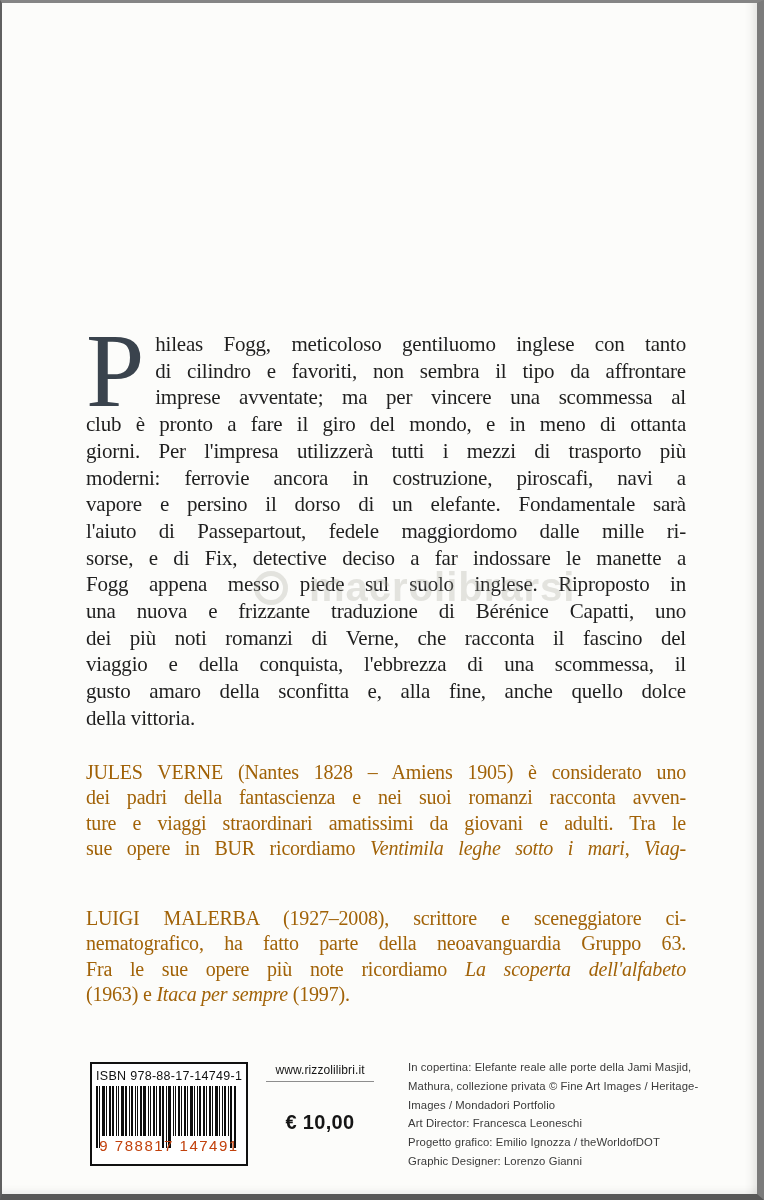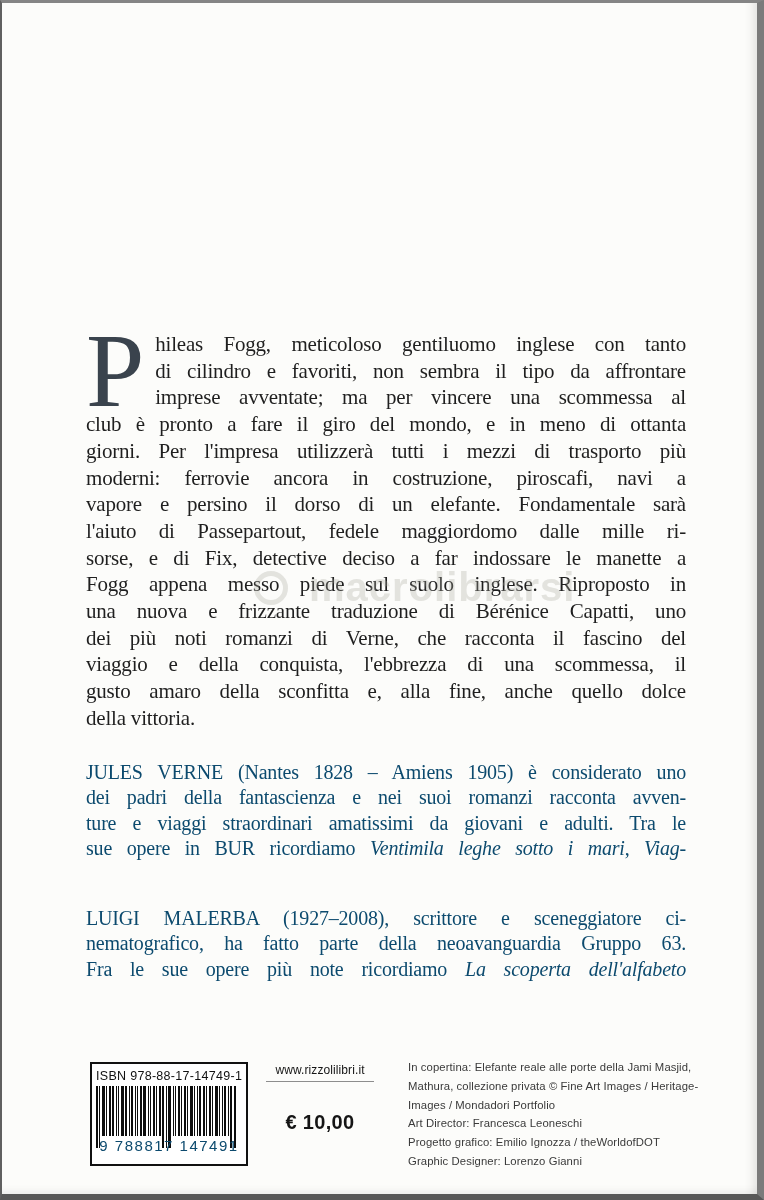--- a/index.html
+++ b/index.html
@@ -53,21 +53,21 @@
   .dropcap{
     float:left;height:80px;line-height:80px;font-size:105px;
     margin:0 11px 0 0;color:#3a434d;font-weight:400;
   }
   .syn-body{white-space:pre-line;}
   .syn-last{text-align:left;text-align-last:left;}
   
   .bio{
     position:absolute;left:84px;width:600px;
     font-size:20px;line-height:25.3px;letter-spacing:-0.2px;
-    text-align:justify;text-align-last:justify;color:#0c4a6e;
+    text-align:justify;text-align-last:justify;color:#a16207;
   }
   .bio-verne{top:757px;}
   .bio-malerba{top:903px;}
   .bio-body{white-space:pre-line;}
   .bio-last{text-align:left;text-align-last:left;}
   .it{font-style:italic;}
   
   .barcode-box{
     position:absolute;left:88px;top:1059px;width:158px;height:104px;
     box-sizing:border-box;border:2px solid #111;background:#fff;
@@ -76,21 +76,21 @@
   }
   .isbn{font-size:12.5px;letter-spacing:.3px;color:#111;margin-bottom:3px;white-space:nowrap;}
   .bars{
     width:146px;height:62px;margin:0 auto;overflow:hidden;
     display:flex;align-items:flex-start;
   }
   .bar{flex:0 0 auto;background:#0d0d0d;height:50px;}
   .bar.tall{height:62px;}
   .digits{
     position:relative;margin-top:-11px;font-size:15px;letter-spacing:1.5px;
-    color:#0c4a6e;white-space:nowrap;
+    color:#c2410c;white-space:nowrap;
   }
   .pubblock{
     position:absolute;left:262px;top:1060px;width:112px;text-align:center;
     font-family:"Liberation Sans", sans-serif;color:#151515;
   }
   .site{font-weight:400;font-size:12px;white-space:nowrap;letter-spacing:.1px;}
   .rule{border:0;border-top:1.5px solid #8d8d8d;margin:4px 2px 8px 2px;}
   .price{font-weight:700;font-size:20px;letter-spacing:.3px;margin-top:29px;}
   .credits{
     position:absolute;left:406px;top:1055px;width:336px;
@@ -132,20 +132,21 @@
     <span class="bio-body"><span style="white-space: pre-line;">JULES VERNE (Nantes 1828 – Amiens 1905) è considerato uno
 dei padri della fantascienza e nei suoi romanzi racconta avven-
 ture e viaggi straordinari amatissimi da giovani e adulti. Tra le
 sue opere in BUR ricordiamo </span><span class="it" style="white-space: pre-line;">Ventimila leghe sotto i mari</span><span style="white-space: pre-line;">, </span><span class="it" style="white-space: pre-line;">Viag-</span></span>
   </div>
 
   <div class="bio bio-malerba">
     <span class="bio-body"><span style="white-space: pre-line;">LUIGI MALERBA (1927–2008), scrittore e sceneggiatore ci-
 nematografico, ha fatto parte della neoavanguardia Gruppo 63.
 Fra le sue opere più note ricordiamo </span><span class="it" style="white-space: pre-line;">La scoperta dell'alfabeto</span></span>
+    <div class="bio-last"><span style="white-space: pre-line;">(1963) e </span><span class="it" style="white-space: pre-line;">Itaca per sempre</span><span style="white-space: pre-line;"> (1997).</span></div>
   </div>
 
   <div class="barcode-box">
     <div class="isbn">ISBN 978-88-17-14749-1</div>
     <div class="bars" id="bars">
         <div class="bar tall" style="width: 2px; margin-right: 1px;"></div>
         <div class="bar tall" style="width: 1px; margin-right: 2px;"></div>
         <div class="bar" style="width: 3px; margin-right: 1px;"></div>
         <div class="bar" style="width: 1px; margin-right: 2px;"></div>
         <div class="bar" style="width: 2px; margin-right: 1px;"></div>

